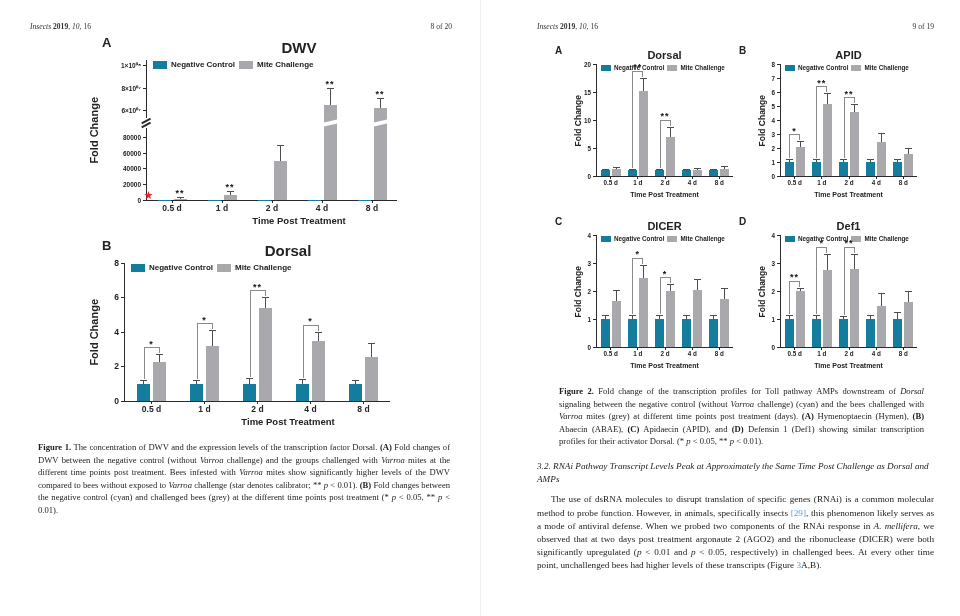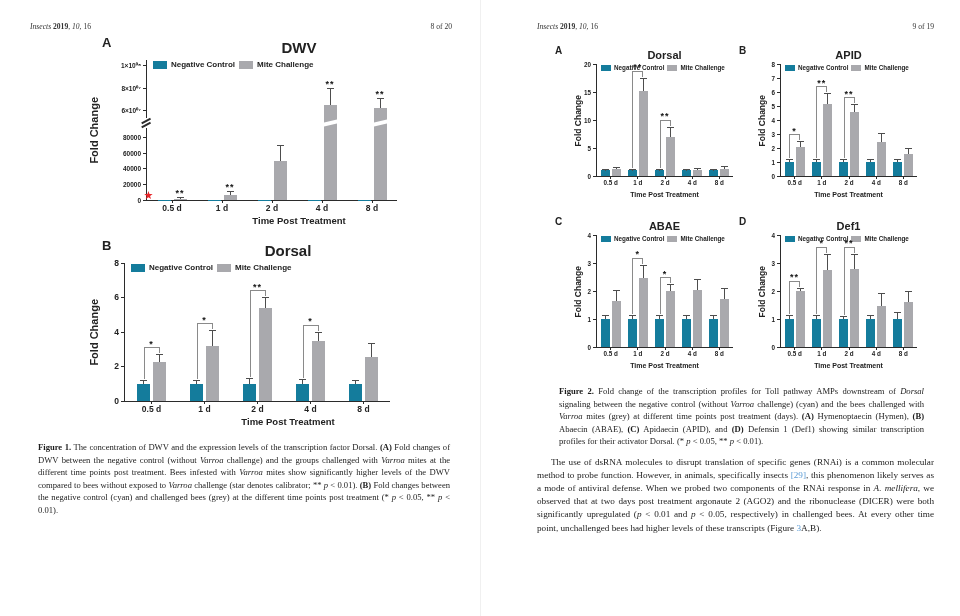--- a/index.html
+++ b/index.html
@@ -418,21 +418,21 @@
               <div class="wc" style="left: 113.4px; bottom: 16.1px;"></div>
               <div class="wl" style="left: 127.4px; bottom: 22.4px; height: 4.2px;"></div>
               <div class="wc" style="left: 124.4px; bottom: 26.6px;"></div>
             </div>
         </div>
         <div class="xlab">Time Post Treatment</div>
       </div>
 
       <div class="chart fig2">
         <div class="panel">C</div>
-        <div class="ctitle">ABAE</div>
+        <div class="ctitle">DICER</div>
         <div class="crow">
           <div class="ylab">Fold Change</div>
           <div class="gut"></div>
           <div class="plot">
             <div class="legend">
               <span class="sw nc"></span>
               <span>Negative Control</span>
               <span class="sw mc"></span>
               <span>Mite Challenge</span>
             </div>
@@ -574,15 +574,16 @@
               <div class="wc" style="left: 113.4px; bottom: 34.16px;"></div>
               <div class="wl" style="left: 127.4px; bottom: 44.8px; height: 9.8px;"></div>
               <div class="wc" style="left: 124.4px; bottom: 54.6px;"></div>
             </div>
         </div>
         <div class="xlab">Time Post Treatment</div>
       </div>
     </div>
 
     <p class="caption"><span class="b">Figure 2.</span><span> Fold change of the transcription profiles for Toll pathway AMPs downstream of </span><span class="i">Dorsal</span><span> signaling between the negative control (without </span><span class="i">Varroa</span><span> challenge) (cyan) and the bees challenged with </span><span class="i">Varroa</span><span> mites (grey) at different time points post treatment (days). </span><span class="b">(A)</span><span> Hymenoptaecin (Hymen), </span><span class="b">(B)</span><span> Abaecin (ABAE), </span><span class="b">(C)</span><span> Apidaecin (APID), and </span><span class="b">(D)</span><span> Defensin 1 (Def1) showing similar transcription profiles for their activator Dorsal. (* </span><span class="i">p</span><span> &lt; 0.05, ** </span><span class="i">p</span><span> &lt; 0.01).</span></p>
+    <p class="sec-head">3.2. RNAi Pathway Transcript Levels Peak at Approximately the Same Time Post Challenge as Dorsal and AMPs</p>
     <p class="bodytext"><span>The use of dsRNA molecules to disrupt translation of specific genes (RNAi) is a common molecular method to probe function. However, in animals, specifically insects </span><span class="link">[29]</span><span>, this phenomenon likely serves as a mode of antiviral defense. When we probed two components of the RNAi response in </span><span class="i">A. mellifera</span><span>, we observed that at two days post treatment argonaute 2 (AGO2) and the ribonuclease (DICER) were both significantly upregulated (</span><span class="i">p</span><span> &lt; 0.01 and </span><span class="i">p</span><span> &lt; 0.05, respectively) in challenged bees. At every other time point, unchallenged bees had higher levels of these transcripts (Figure </span><span class="link">3</span><span>A,B).</span></p>
   </div>
 </div>
 
 </body></html>

